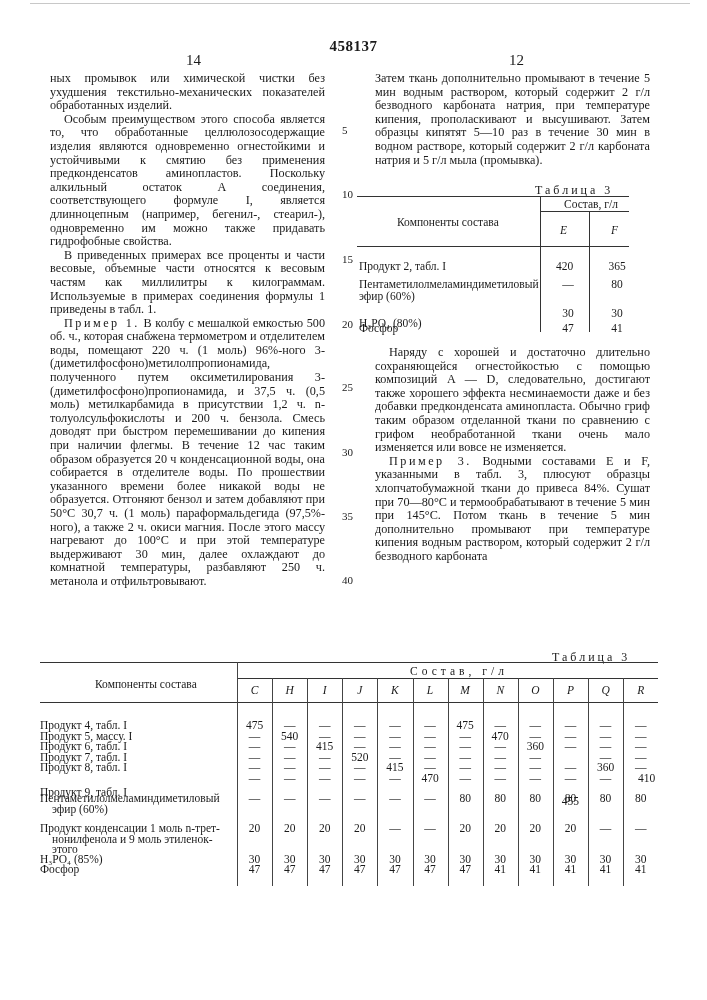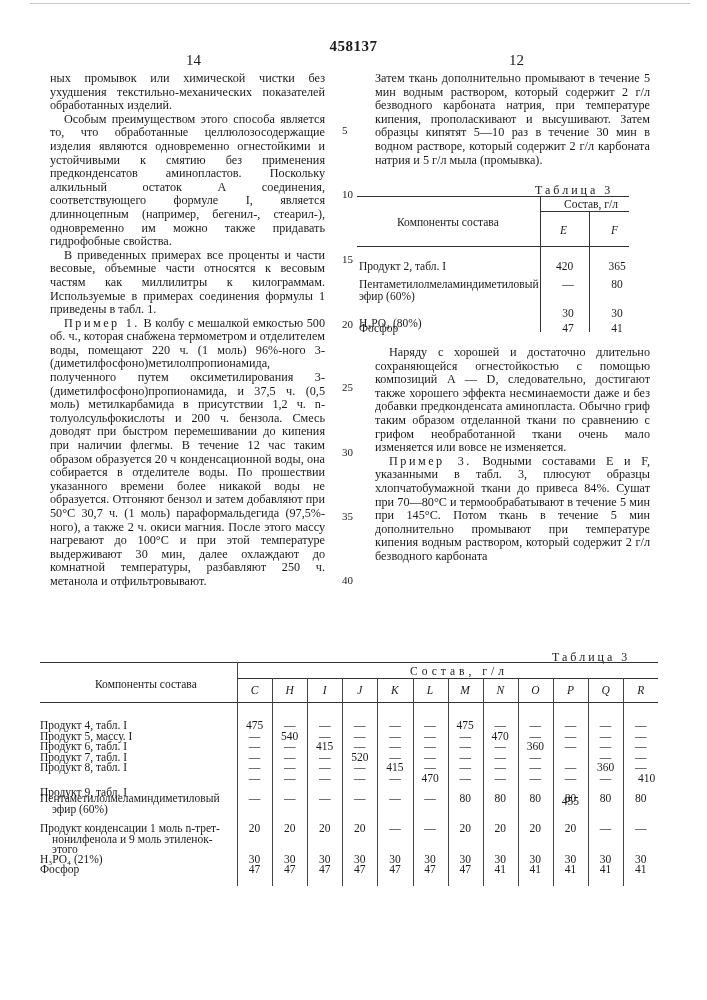--- a/index.html
+++ b/index.html
@@ -224,21 +224,21 @@
       <div class="val" style="left: 267.2px; top: 161px; width: 35.1px;">20</div>
       <div class="val" style="left: 302.3px; top: 161px; width: 35.1px;">20</div>
       <div class="val" style="left: 337.4px; top: 161px; width: 35.1px;">—</div>
       <div class="val" style="left: 372.5px; top: 161px; width: 35.1px;">—</div>
       <div class="val" style="left: 407.6px; top: 161px; width: 35.1px;">20</div>
       <div class="val" style="left: 442.7px; top: 161px; width: 35.1px;">20</div>
       <div class="val" style="left: 477.8px; top: 161px; width: 35.1px;">20</div>
       <div class="val" style="left: 512.9px; top: 161px; width: 35.1px;">20</div>
       <div class="val" style="left: 548px; top: 161px; width: 35.1px;">—</div>
       <div class="val" style="left: 583.1px; top: 161px; width: 35.1px;">—</div>
-      <div class="rowlabel" style="left: 0px; top: 192px;">H₃PO₄ (21%)</div>
+      <div class="rowlabel" style="left: 0px; top: 192px;">H₃PO₄ (85%)</div>
       <div class="val" style="left: 197px; top: 192px; width: 35.1px;">30</div>
       <div class="val" style="left: 232.1px; top: 192px; width: 35.1px;">30</div>
       <div class="val" style="left: 267.2px; top: 192px; width: 35.1px;">30</div>
       <div class="val" style="left: 302.3px; top: 192px; width: 35.1px;">30</div>
       <div class="val" style="left: 337.4px; top: 192px; width: 35.1px;">30</div>
       <div class="val" style="left: 372.5px; top: 192px; width: 35.1px;">30</div>
       <div class="val" style="left: 407.6px; top: 192px; width: 35.1px;">30</div>
       <div class="val" style="left: 442.7px; top: 192px; width: 35.1px;">30</div>
       <div class="val" style="left: 477.8px; top: 192px; width: 35.1px;">30</div>
       <div class="val" style="left: 512.9px; top: 192px; width: 35.1px;">30</div>

